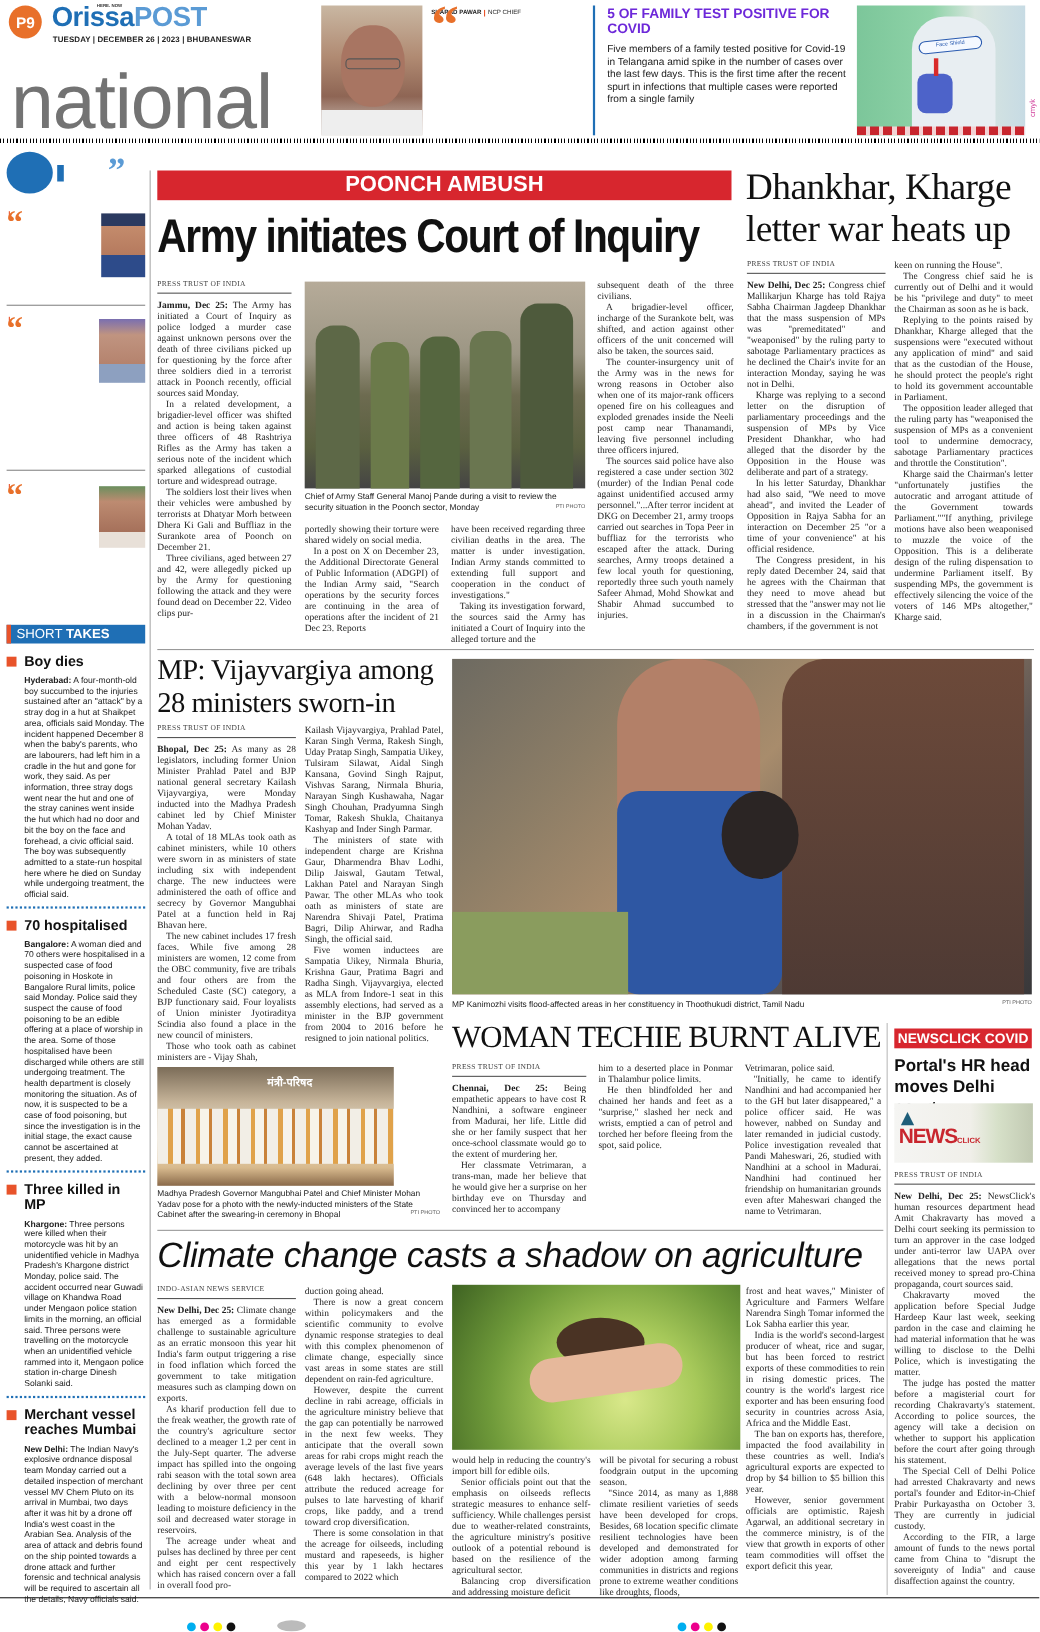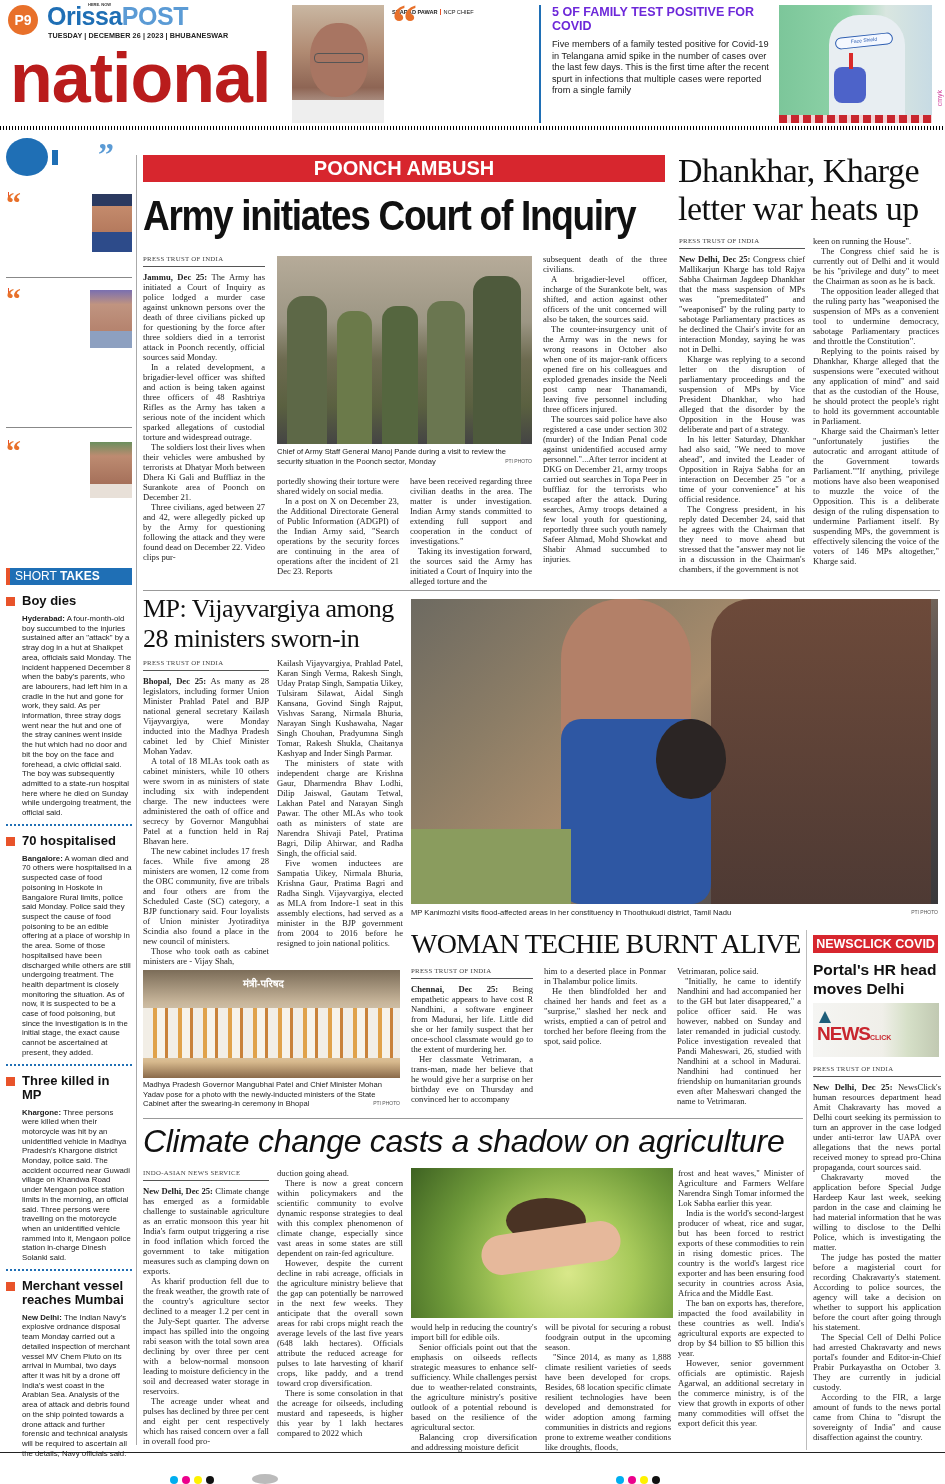--- a/index.html
+++ b/index.html
@@ -29,21 +29,21 @@
 </head>
 <body>
 
 <div class="abs" style="left:0;top:0;width:290px;height:128px">
   <div class="abs sans" style="left:8px;top:5px;width:30px;height:30px;border-radius:50%;background:#e8702a;color:#fff;font-weight:bold;font-size:14px;line-height:30px;text-align:center">P9</div>
   <div class="abs sans" style="left:88px;top:2px;font-size:4px;font-weight:bold;color:#333">HERE. NOW</div>
   <div class="abs sans" style="left:47px;top:3px;font-size:25px;font-weight:bold;line-height:26px;letter-spacing:-0.5px">
     <span style="color:#1f6fb5">Orissa</span><span style="color:#5b9bd5">POST</span>
   </div>
   <div class="abs sans" style="left:48px;top:31px;font-size:7.2px;font-weight:bold;color:#222;letter-spacing:.1px">TUESDAY | DECEMBER 26 | 2023 | BHUBANESWAR</div>
-  <div class="abs sans" style="left:10px;top:38px;font-size:70px;line-height:80px;font-weight:bold;color:#b91c1c;letter-spacing:-1px">national</div>
+  <div class="abs sans" style="left:10px;top:52px;font-size:70px;line-height:80px;font-weight:normal;color:#737373;letter-spacing:-1px">national</div>
 </div>
 
 <div class="abs photo" style="left:292px;top:5px;width:92px;height:118px;background:linear-gradient(180deg,#c9b7a2 0%,#b08a72 40%,#8e6554 70%,#d8cfc8 100%)">
   <div style="position:absolute;left:18px;top:18px;width:58px;height:74px;border-radius:45%;background:#a87562"></div>
   <div style="position:absolute;left:22px;top:48px;width:50px;height:10px;border:1.5px solid #555;border-radius:4px"></div>
   <div style="position:absolute;left:0;top:95px;width:92px;height:23px;background:#eee"></div>
 </div>
 <div class="abs" style="left:392px;top:5px;width:145px;height:118px">
   <div class="abs quote-mark" style="left:0;top:-8px;font-size:50px;line-height:50px">“</div>
   <div class="qotd-name"><b>SHARAD PAWAR</b><span>NCP CHIEF</span></div>
@@ -166,41 +166,41 @@
 <div class="abs body-text" style="left:679px;top:236px;width:126px">
   <div class="agency">PRESS TRUST OF INDIA</div>
   <p class="first"><b>New Delhi, Dec 25:</b><span> Congress chief Mallikarjun Kharge has told Rajya Sabha Chairman Jagdeep Dhankhar that the mass suspension of MPs was "premeditated" and "weaponised" by the ruling party to sabotage Parliamentary practices as he declined the Chair's invite for an interaction Monday, saying he was not in Delhi.</span></p>
   <p>Kharge was replying to a second letter on the disruption of parliamentary proceedings and the suspension of MPs by Vice President Dhankhar, who had alleged that the disorder by the Opposition in the House was deliberate and part of a strategy.</p>
   <p>In his letter Saturday, Dhankhar had also said, "We need to move ahead", and invited the Leader of Opposition in Rajya Sabha for an interaction on December 25 "or a time of your convenience" at his official residence.</p>
   <p>The Congress president, in his reply dated December 24, said that he agrees with the Chairman that they need to move ahead but stressed that the "answer may not lie in a discussion in the Chairman's chambers, if the government is not</p>
 </div>
 <div class="abs body-text" style="left:813px;top:236px;width:126px">
   <p class="first">keen on running the House".</p>
   <p>The Congress chief said he is currently out of Delhi and it would be his "privilege and duty" to meet the Chairman as soon as he is back.</p>
+  <p>Replying to the points raised by Dhankhar, Kharge alleged that the suspensions were "executed without any application of mind" and said that as the custodian of the House, he should protect the people's right to hold its government accountable in Parliament.</p>
   <p>The opposition leader alleged that the ruling party has "weaponised the suspension of MPs as a convenient tool to undermine democracy, sabotage Parliamentary practices and throttle the Constitution".</p>
-  <p>Replying to the points raised by Dhankhar, Kharge alleged that the suspensions were "executed without any application of mind" and said that as the custodian of the House, he should protect the people's right to hold its government accountable in Parliament.</p>
   <p>Kharge said the Chairman's letter "unfortunately justifies the autocratic and arrogant attitude of the Government towards Parliament.""If anything, privilege motions have also been weaponised to muzzle the voice of the Opposition. This is a deliberate design of the ruling dispensation to undermine Parliament itself. By suspending MPs, the government is effectively silencing the voice of the voters of 146 MPs altogether," Kharge said.</p>
 </div>
 
 <div class="abs rule" style="left:143px;top:590px;width:797px;height:1px;background:#999"></div>
 
 <div class="abs" style="left:143px;top:594px;width:260px;font-family:'Liberation Serif',serif;font-size:26px;line-height:30px;color:#111;letter-spacing:-0.5px">MP: Vijayvargiya among 28 ministers sworn-in</div>
 <div class="abs body-text" style="left:143px;top:658px;width:126px">
   <div class="agency">PRESS TRUST OF INDIA</div>
   <p class="first"><b>Bhopal, Dec 25:</b><span> As many as 28 legislators, including former Union Minister Prahlad Patel and BJP national general secretary Kailash Vijayvargiya, were Monday inducted into the Madhya Pradesh cabinet led by Chief Minister Mohan Yadav.</span></p>
   <p>A total of 18 MLAs took oath as cabinet ministers, while 10 others were sworn in as ministers of state including six with independent charge. The new inductees were administered the oath of office and secrecy by Governor Mangubhai Patel at a function held in Raj Bhavan here.</p>
   <p>The new cabinet includes 17 fresh faces. While five among 28 ministers are women, 12 come from the OBC community, five are tribals and four others are from the Scheduled Caste (SC) category, a BJP functionary said. Four loyalists of Union minister Jyotiraditya Scindia also found a place in the new council of ministers.</p>
   <p>Those who took oath as cabinet ministers are - Vijay Shah,</p>
 </div>
 <div class="abs body-text" style="left:277px;top:658px;width:126px">
   <p class="first">Kailash Vijayvargiya, Prahlad Patel, Karan Singh Verma, Rakesh Singh, Uday Pratap Singh, Sampatia Uikey, Tulsiram Silawat, Aidal Singh Kansana, Govind Singh Rajput, Vishvas Sarang, Nirmala Bhuria, Narayan Singh Kushawaha, Nagar Singh Chouhan, Pradyumna Singh Tomar, Rakesh Shukla, Chaitanya Kashyap and Inder Singh Parmar.</p>
   <p>The ministers of state with independent charge are Krishna Gaur, Dharmendra Bhav Lodhi, Dilip Jaiswal, Gautam Tetwal, Lakhan Patel and Narayan Singh Pawar. The other MLAs who took oath as ministers of state are Narendra Shivaji Patel, Pratima Bagri, Dilip Ahirwar, and Radha Singh, the official said.</p>
   <p>Five women inductees are Sampatia Uikey, Nirmala Bhuria, Krishna Gaur, Pratima Bagri and Radha Singh. Vijayvargiya, elected as MLA from Indore-1 seat in this assembly elections, had served as a minister in the BJP government from 2004 to 2016 before he resigned to join national politics.</p>
 </div>
-<div class="abs photo" style="left:143px;top:970px;width:257px;height:108px;background:linear-gradient(180deg,#7b6c58 0%,#c7b59a 30%,#efe6d8 60%,#d7b98d 85%,#8a6a4a 100%)">
+<div class="abs photo" style="left:143px;top:970px;width:215px;height:108px;background:linear-gradient(180deg,#7b6c58 0%,#c7b59a 30%,#efe6d8 60%,#d7b98d 85%,#8a6a4a 100%)">
   <div class="sans" style="position:absolute;left:100px;top:6px;font-size:10px;color:#fff;font-weight:bold">मंत्री-परिषद</div>
   <div style="position:absolute;left:0;top:38px;width:257px;height:50px;background:repeating-linear-gradient(90deg,#f2eee6 0 10px,#e0a24a 10px 14px,#f7f3ea 14px 22px,#c9823a 22px 25px)"></div>
 </div>
 <div class="abs caption" style="left:143px;top:1080px;width:257px">
   <span>Madhya Pradesh Governor Mangubhai Patel and Chief Minister Mohan Yadav pose for a photo with the newly-inducted ministers of the State Cabinet after the swearing-in ceremony in Bhopal</span> <span class="credit">PTI PHOTO</span>
 </div>
 
 <div class="abs photo" style="left:411px;top:599px;width:527px;height:305px;background:linear-gradient(135deg,#6d6a61 0%,#8c7d66 25%,#a88c6c 45%,#5c5452 70%,#39383a 100%)">
   <div style="position:absolute;left:150px;top:0;width:130px;height:230px;background:#b38068;border-radius:60px 60px 20px 20px"></div>
   <div style="position:absolute;left:150px;top:120px;width:150px;height:185px;background:#2e57a3;border-radius:20px"></div>
@@ -267,21 +267,21 @@
   <p>Balancing crop diversification and addressing moisture deficit</p>
 </div>
 <div class="abs body-text" style="left:545px;top:1322px;width:126px">
   <p class="first">will be pivotal for securing a robust foodgrain output in the upcoming season.</p>
   <p>"Since 2014, as many as 1,888 climate resilient varieties of seeds have been developed for crops. Besides, 68 location specific climate resilient technologies have been developed and demonstrated for wider adoption among farming communities in districts and regions prone to extreme weather conditions like droughts, floods,</p>
 </div>
 <div class="abs body-text" style="left:678px;top:1168px;width:126px">
   <p class="first">frost and heat waves," Minister of Agriculture and Farmers Welfare Narendra Singh Tomar informed the Lok Sabha earlier this year.</p>
   <p>India is the world's second-largest producer of wheat, rice and sugar, but has been forced to restrict exports of these commodities to rein in rising domestic prices. The country is the world's largest rice exporter and has been ensuring food security in countries across Asia, Africa and the Middle East.</p>
   <p>The ban on exports has, therefore, impacted the food availability in these countries as well. India's agricultural exports are expected to drop by $4 billion to $5 billion this year.</p>
-  <p>However, senior government officials are optimistic. Rajesh Agarwal, an additional secretary in the commerce ministry, is of the view that growth in exports of other many commodities will offset the export deficit this year.</p>
+  <p>However, senior government officials are optimistic. Rajesh Agarwal, an additional secretary in the commerce ministry, is of the view that growth in exports of other team commodities will offset the export deficit this year.</p>
 </div>
 
 <div class="abs" style="left:0;top:1452px;width:945px;height:1px;background:#222"></div>
 <div class="abs" style="left:170px;top:1470px;width:600px;height:10px">
   <span style="display:inline-block;width:8px;height:8px;border-radius:50%;background:#00aeef;margin-right:4px"></span><span style="display:inline-block;width:8px;height:8px;border-radius:50%;background:#ec008c;margin-right:4px"></span><span style="display:inline-block;width:8px;height:8px;border-radius:50%;background:#fff200;margin-right:4px"></span><span style="display:inline-block;width:8px;height:8px;border-radius:50%;background:#111"></span>
   <span style="display:inline-block;width:30px"></span>
   <span style="display:inline-block;width:26px;height:10px;border-radius:50%;background:#bbb"></span>
   <span style="display:inline-block;width:330px"></span>
   <span style="display:inline-block;width:8px;height:8px;border-radius:50%;background:#00aeef;margin-right:4px"></span><span style="display:inline-block;width:8px;height:8px;border-radius:50%;background:#ec008c;margin-right:4px"></span><span style="display:inline-block;width:8px;height:8px;border-radius:50%;background:#fff200;margin-right:4px"></span><span style="display:inline-block;width:8px;height:8px;border-radius:50%;background:#111"></span>
 </div>

